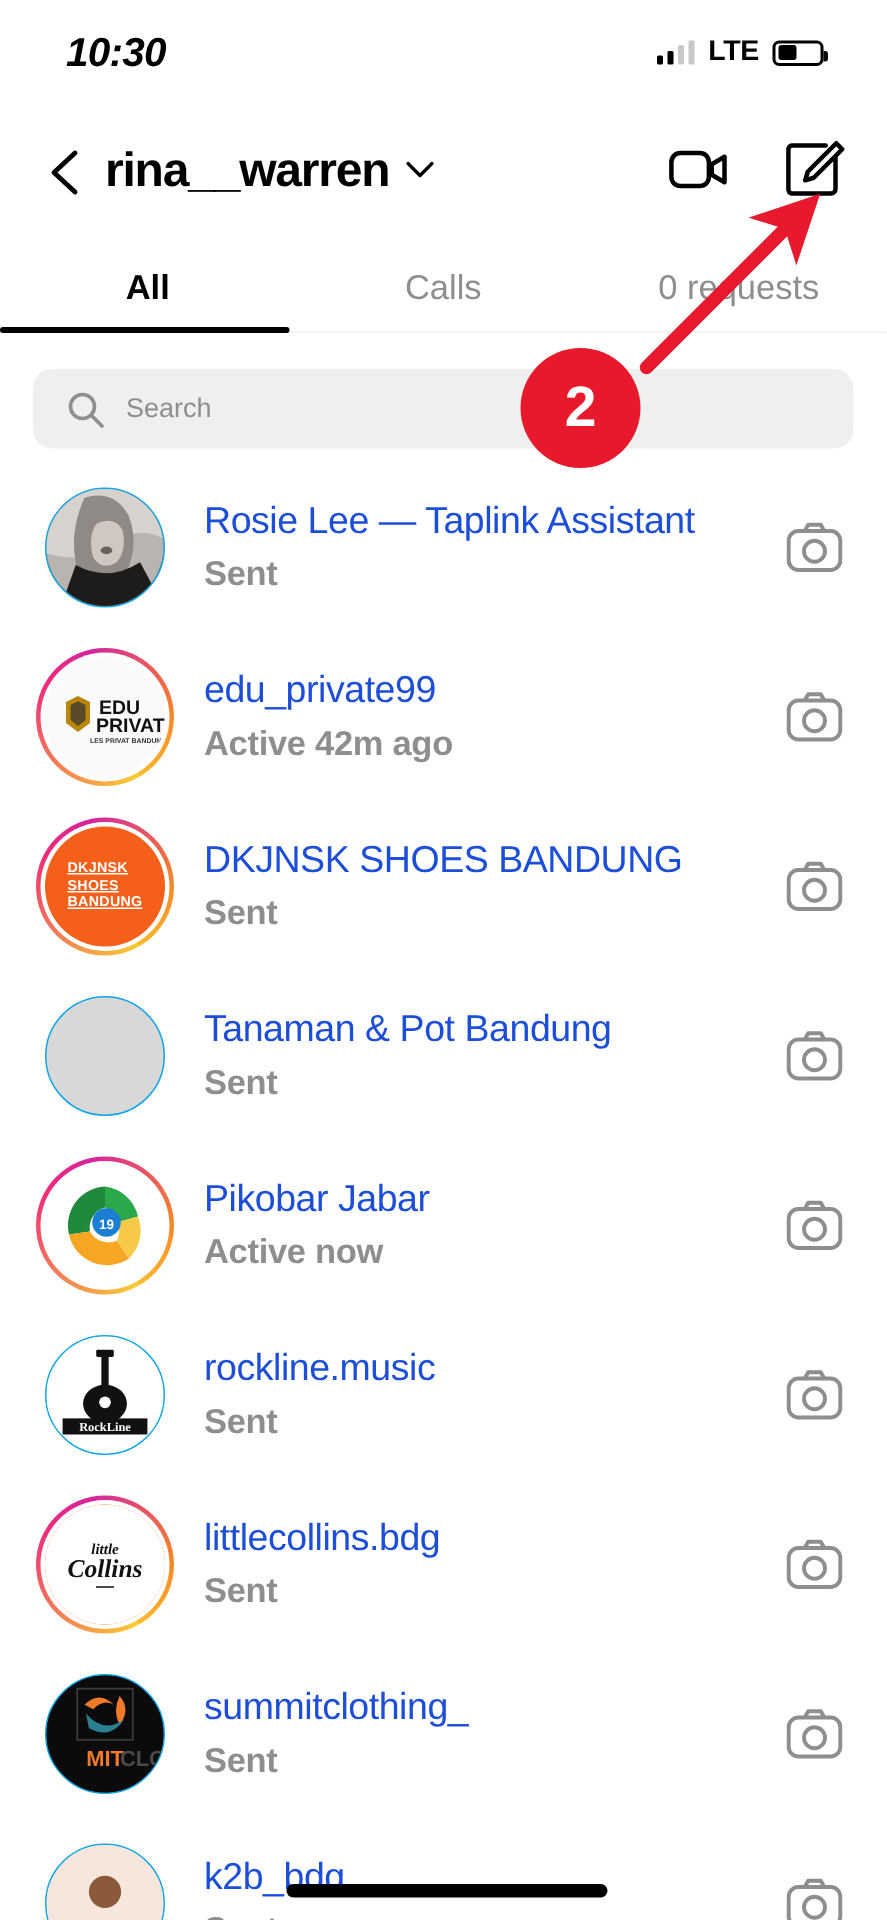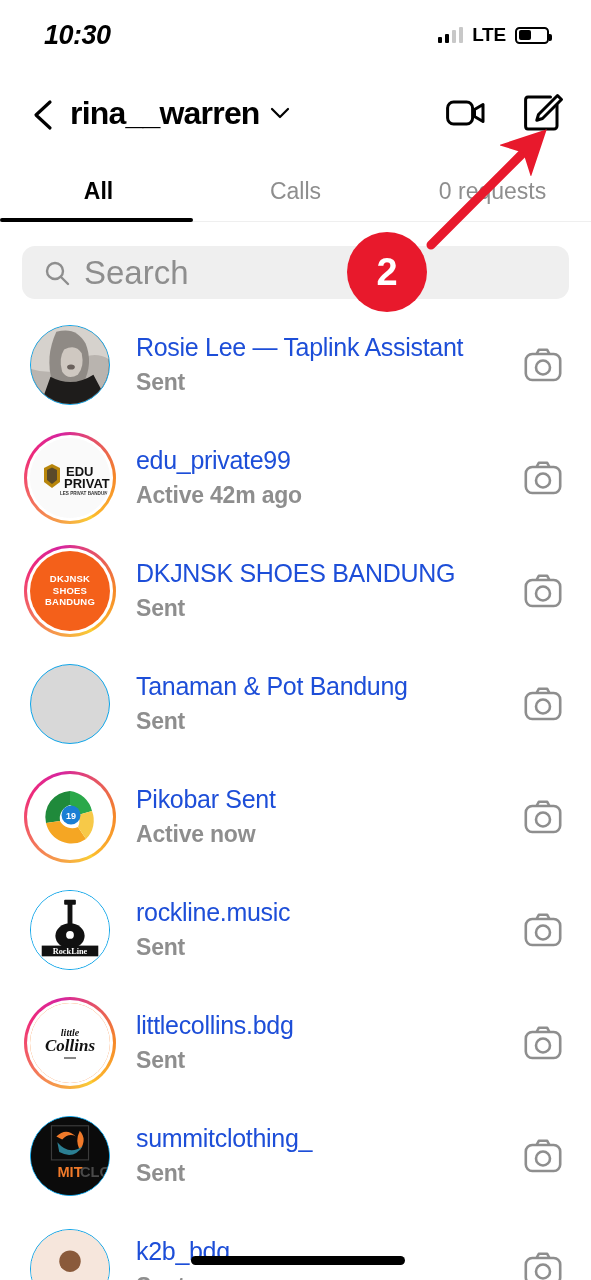--- a/index.html
+++ b/index.html
@@ -59,38 +59,38 @@
                  background:#efefef; }
   #tab-underline { position:absolute; left:0; top:218px; width:193px; height:4px;
                    background:#000; border-radius:2px; }
 
   
   #search-wrap { position:absolute; left:22px; top:246px; width:547px; height:53px; }
   #search-box {
     width:100%; height:100%; background:#efefef; border-radius:13px;
     display:flex; align-items:center; padding:0 22px; gap:14px; cursor:text;
   }
-  #search-text { font-size:33px; color:#8e8e8e; }
+  #search-text { font-size:18px; color:#8e8e8e; }
 
   
   #chat-list { position:absolute; left:0; top:308px; width:591px; }
   .chat-row {
     position:relative; height:113px; display:flex; align-items:center;
     padding:0 26px 0 24px; cursor:pointer;
   }
   .avatar-wrap { position:relative; width:92px; height:92px; flex:0 0 auto;
                  display:flex; align-items:center; justify-content:center; }
   .ring { position:absolute; inset:0; border-radius:50%;
           background:conic-gradient(from 150deg, #f9ce34, #ee2a7b 42%, #d6249f 55%, #f58529 82%, #fdbb2d); }
   .ring::after { content:""; position:absolute; inset:3px; border-radius:50%; background:#fff; }
   .avatar {
     position:relative; width:80px; height:80px; border-radius:50%;
     overflow:hidden; background:#dcdcdc; z-index:2;
     display:flex; align-items:center; justify-content:center;
-    font-size:9px; font-weight:bold; line-height:1.05; text-align:center;
+    font-size:9px; font-weight:bold; line-height:1.05; text-align:left;text-decoration:underline;
   }
   .avatar.bordered { border:1px solid #0ea5e9; }
   .row-text { margin-left:20px; flex:1 1 auto; min-width:0; }
   .row-title { font-size:25px; color:#1d4ed8; letter-spacing:-0.3px;
                white-space:nowrap; overflow:hidden; }
   .row-sub { font-size:23px; color:#8e8e8e; margin-top:7px; letter-spacing:-0.2px;font-weight:bold; }
   .row-cam { width:44px; height:44px; flex:0 0 auto; display:flex;
              align-items:center; justify-content:center; cursor:pointer; }
 
   
@@ -282,21 +282,21 @@
             <path d="M40 14 A26 26 0 0 0 16 46 L30 44 A14 14 0 0 1 40 28 Z" fill="#1f8a3b"></path>
             <path d="M40 14 A26 26 0 0 1 62 34 L48 38 A14 14 0 0 0 40 28 Z" fill="#2aa84a"></path>
             <path d="M16 46 A26 26 0 0 0 56 62 L48 50 A14 14 0 0 1 30 44 Z" fill="#f5a623"></path>
             <path d="M62 34 A26 26 0 0 1 56 62 L48 50 A14 14 0 0 0 48 38 Z" fill="#f7c948"></path>
             <circle cx="41" cy="38" r="9.5" fill="#1a7fd4"></circle>
             <text x="41" y="42" text-anchor="middle" font-family="Liberation Sans, sans-serif" font-size="9" font-weight="bold" fill="#fff">19</text>
           </svg>
         </div>
       </div>
       <div class="row-text">
-        <div class="row-title">Pikobar Sent</div>
+        <div class="row-title">Pikobar Jabar</div>
         <div class="row-sub">Active now</div>
       </div>
       <div class="row-cam">
         <svg width="38" height="34" viewBox="0 0 38 34">
           <rect x="1.8" y="6" width="34.4" height="26" rx="6.5" ry="6.5" fill="none" stroke="#8e8e8e" stroke-width="2.6"></rect>
           <path d="M12.5 6 L14.8 1.8 L23.2 1.8 L25.5 6" fill="none" stroke="#8e8e8e" stroke-width="2.6" stroke-linejoin="round"></path>
           <circle cx="19" cy="19.5" r="7" fill="none" stroke="#8e8e8e" stroke-width="2.6"></circle>
         </svg>
       </div>
     </div>

